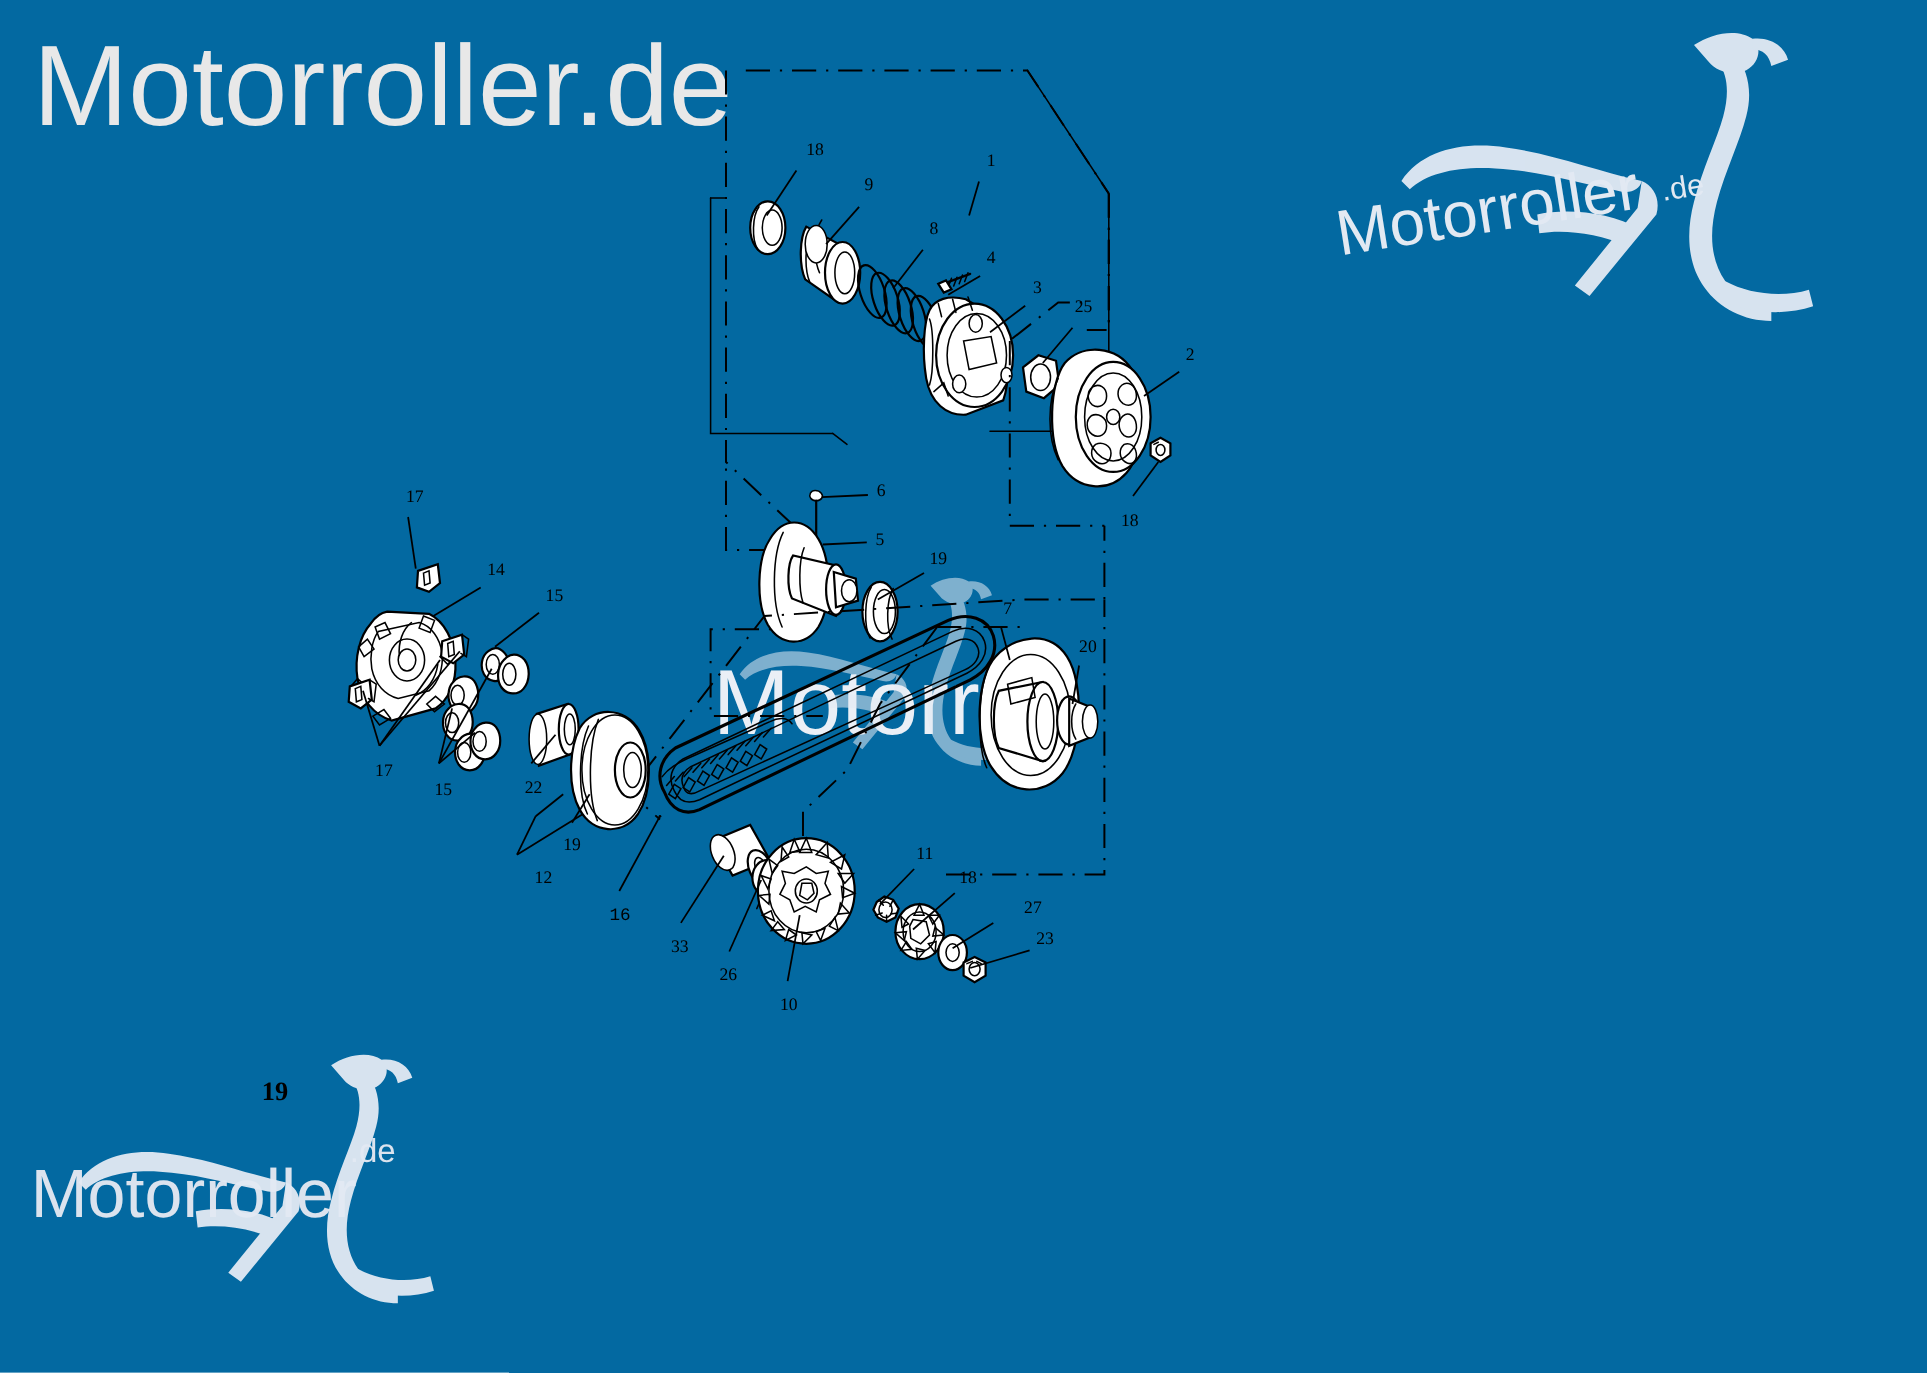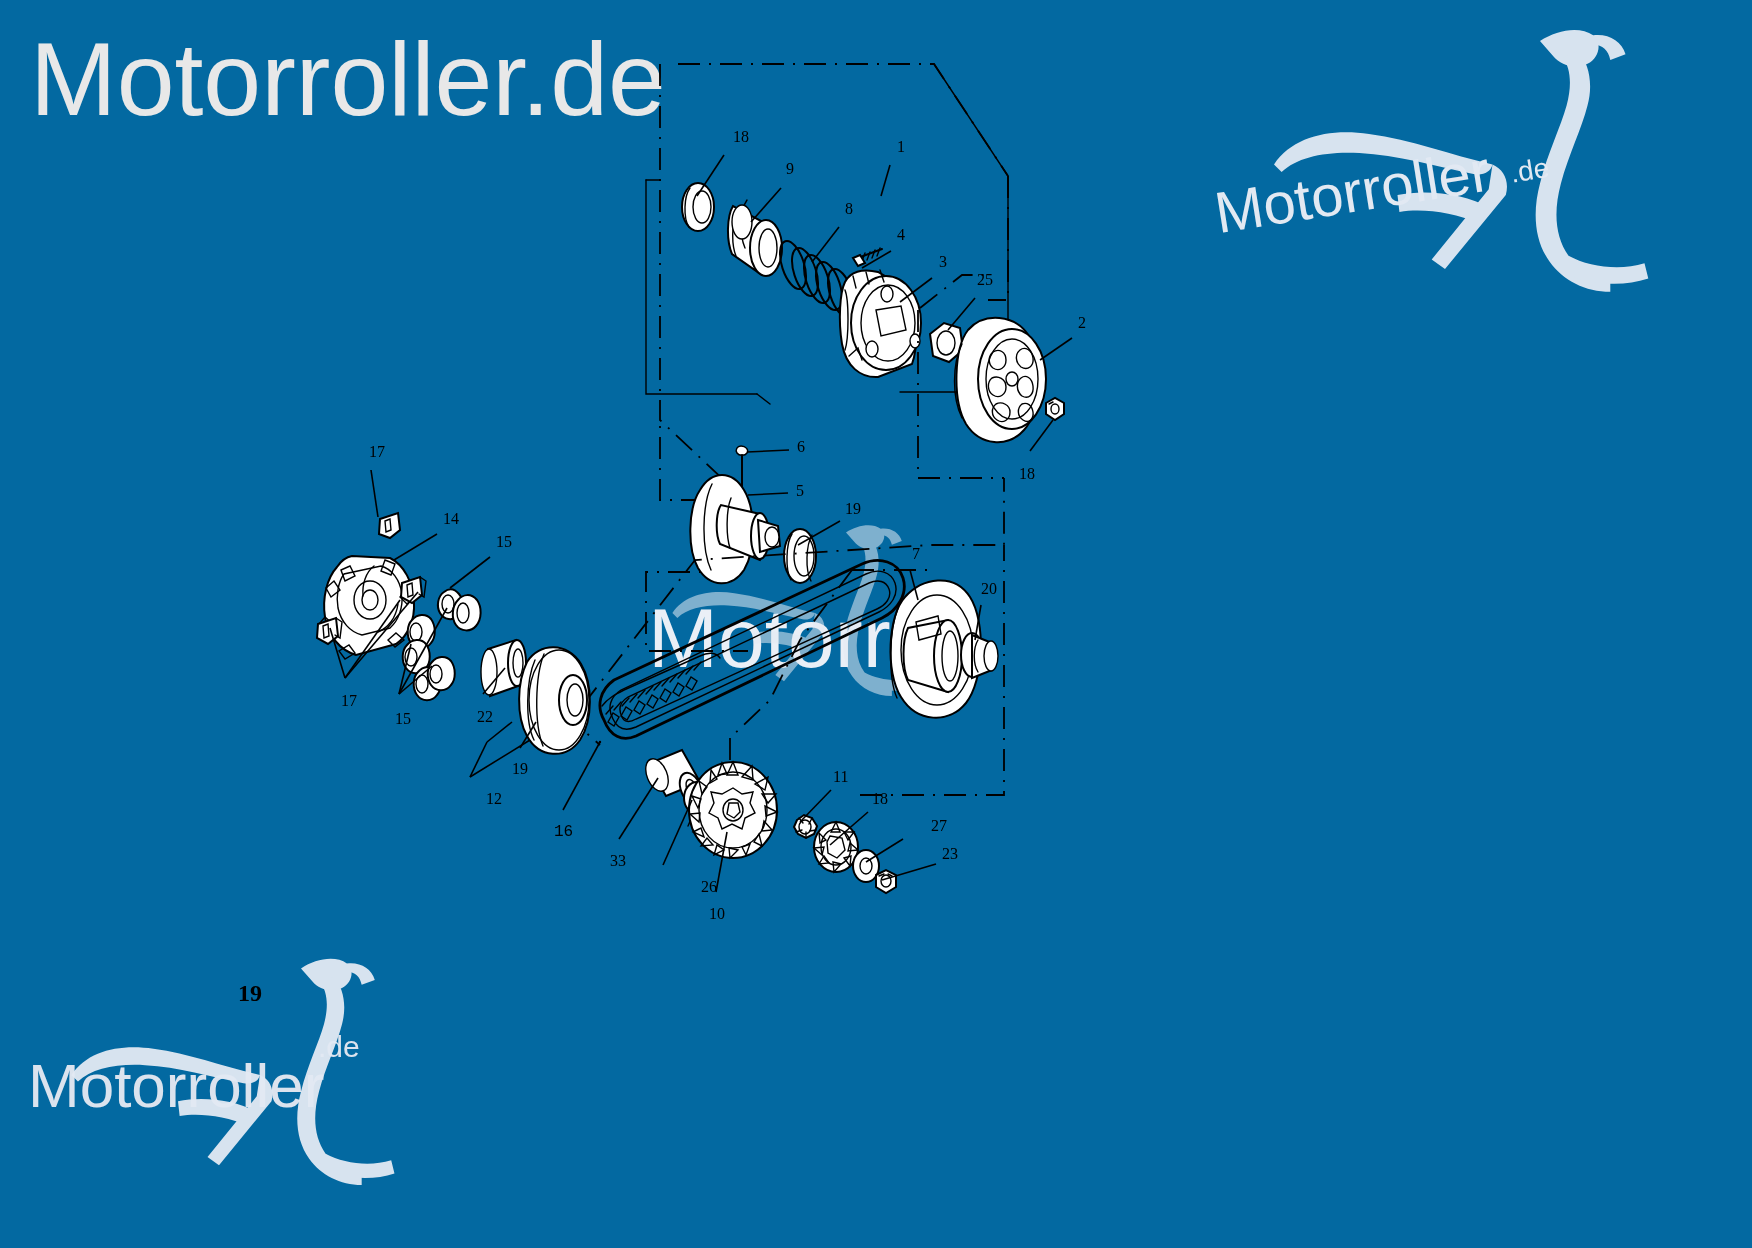--- a/index.html
+++ b/index.html
@@ -603,21 +603,21 @@
       <div class="callout" style="left: 369px; top: 443px;">17</div>
       <div class="callout" style="left: 443px; top: 510px;">14</div>
       <div class="callout" style="left: 496px; top: 533px;">15</div>
       <div class="callout" style="left: 341px; top: 692px;">17</div>
       <div class="callout" style="left: 395px; top: 710px;">15</div>
       <div class="callout" style="left: 477px; top: 708px;">22</div>
       <div class="callout" style="left: 486px; top: 790px;">12</div>
       <div class="callout" style="left: 512px; top: 760px;">19</div>
       <div class="callout" style="left: 554px; top: 823px; font-family: Liberation Mono, monospace;">16</div>
       <div class="callout" style="left: 610px; top: 852px;">33</div>
-      <div class="callout" style="left: 654px; top: 878px; margin-left: 47px;">26</div>
+      <div class="callout" style="left: 654px; top: 878px;">26</div>
       <div class="callout" style="left: 709px; top: 905px;">10</div>
       <div class="callout" style="left: 833px; top: 768px;">11</div>
       <div class="callout" style="left: 872px; top: 790px;">18</div>
       <div class="callout" style="left: 907px; top: 817px; margin-left: 24px;">27</div>
       <div class="callout" style="left: 942px; top: 845px;">23</div>
     </div>
 
 </div>
 
 </body></html>

